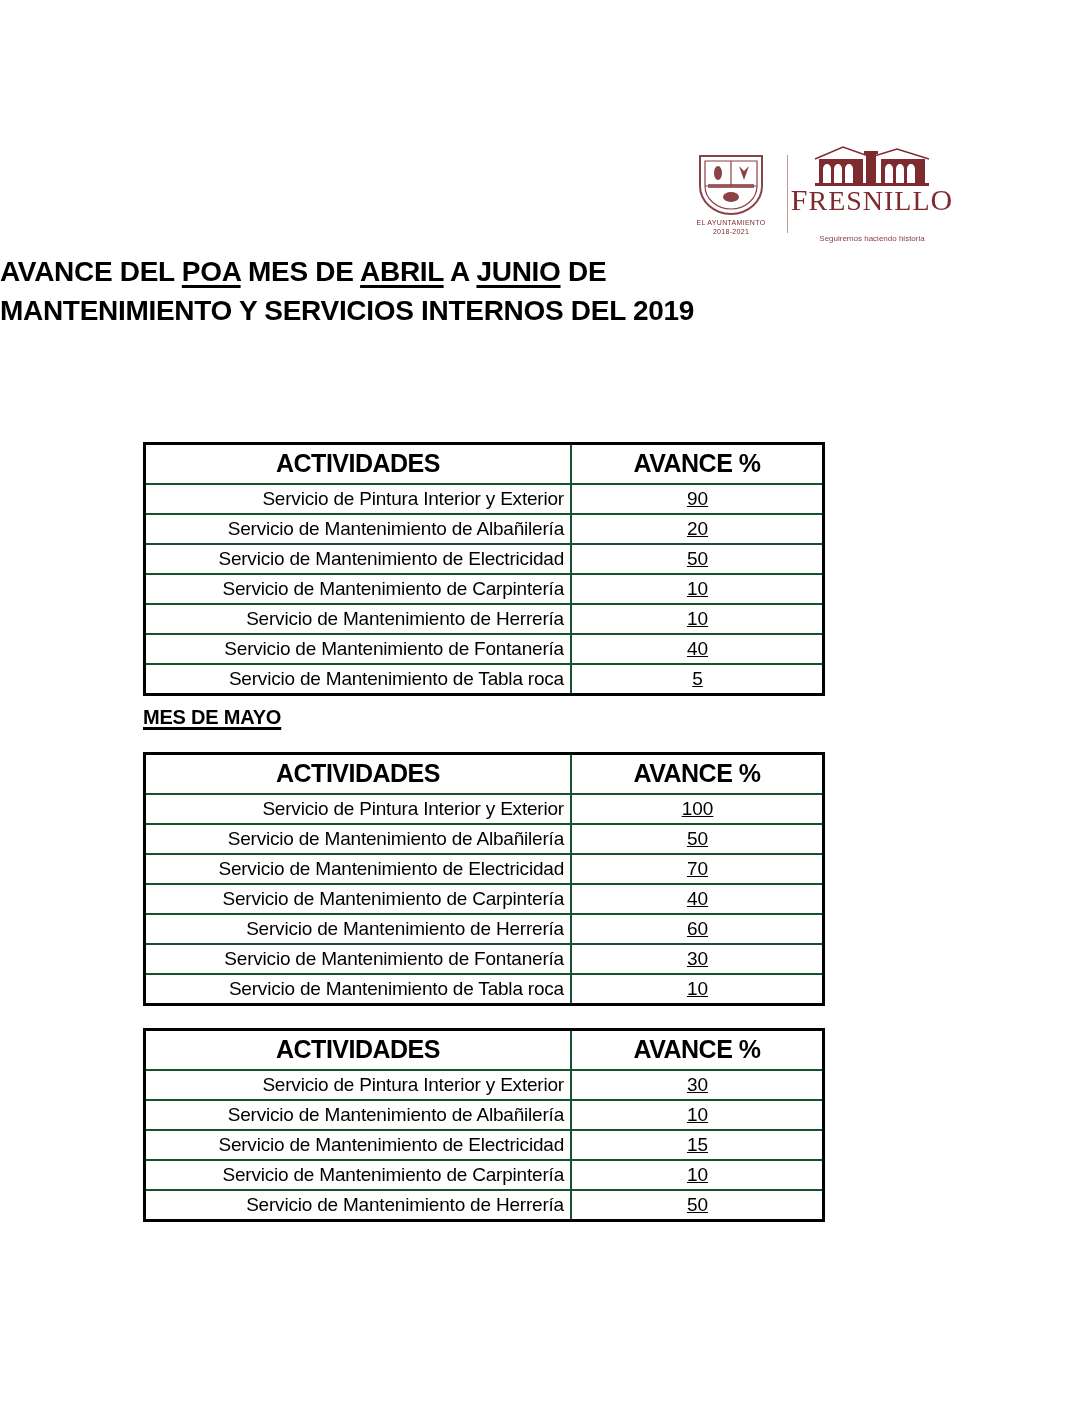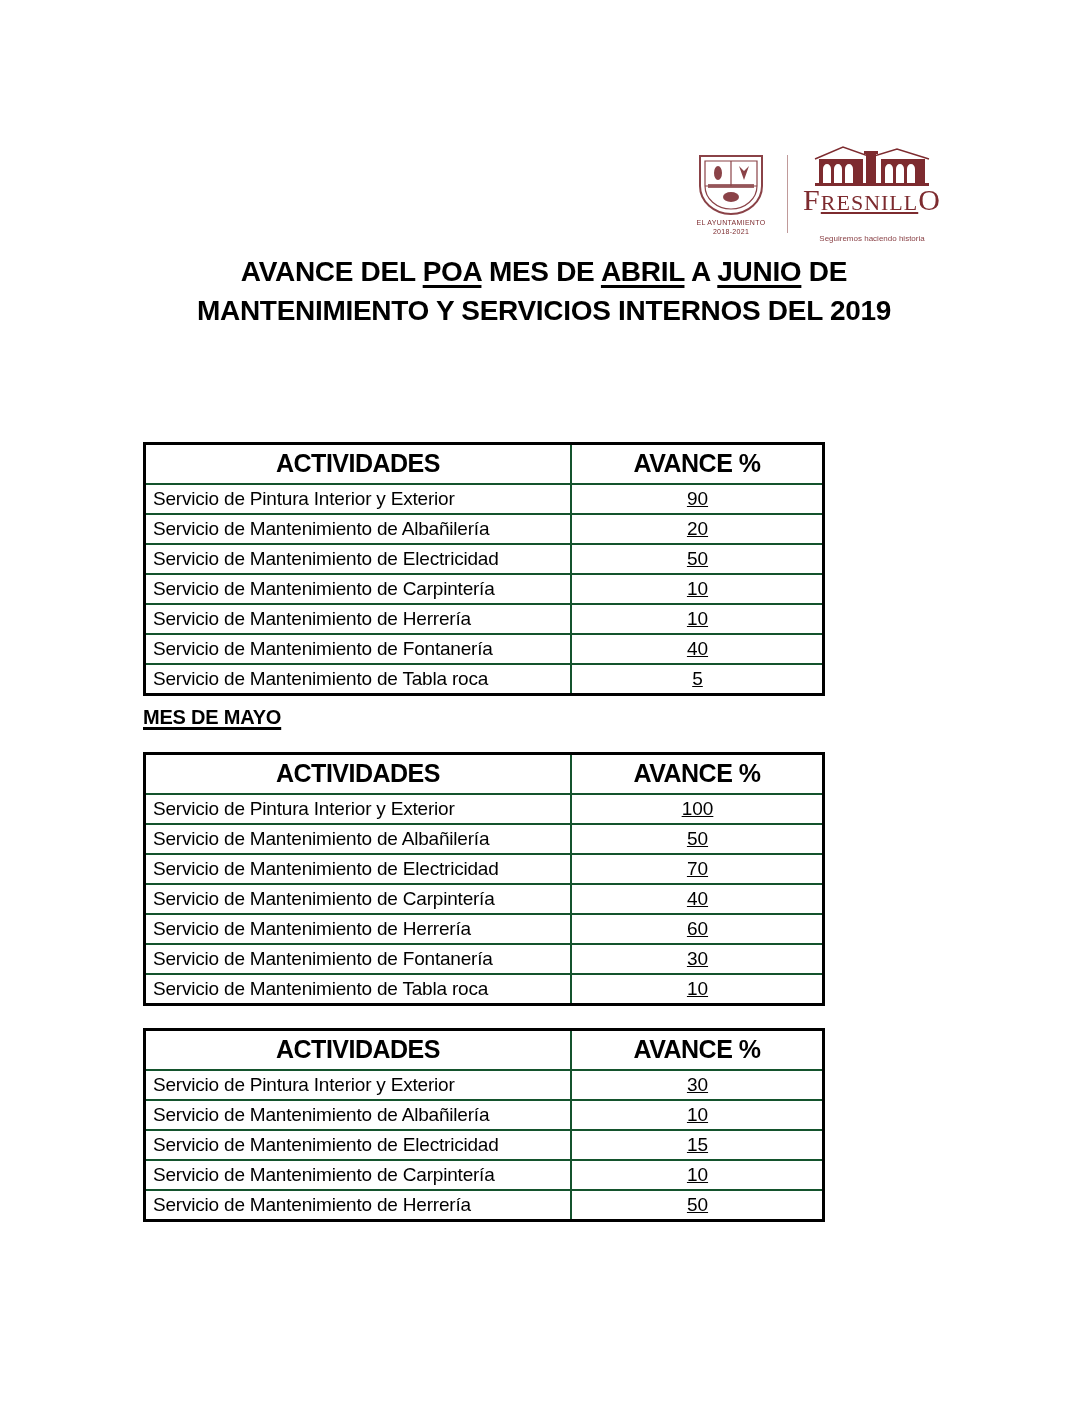--- a/index.html
+++ b/index.html
@@ -15,27 +15,27 @@
     display:flex;align-items:center;gap:14px;height:96px;
   }
   .crest{display:flex;flex-direction:column;align-items:center;width:84px;}
   .crest-caption{font-size:7px;line-height:9px;text-align:center;color:#7d2b2f;
     letter-spacing:0.3px;margin-top:1px;white-space:nowrap;}
   .logo-divider{width:1px;height:78px;background:#c09a9a;}
   .fresnillo{display:flex;flex-direction:column;align-items:center;width:140px;}
   .fres-word{color:#7d2b2f;font-family:"Liberation Serif", serif;line-height:26px;
     white-space:nowrap;letter-spacing:1px;}
   .fres-word .cap-big{font-size:30px;}
-  .fres-word .cap-small{font-size:22px;text-decoration:underline;}
+  .fres-word .cap-small{font-size:28px;}
   .fres-tag{color:#8a4247;font-size:8px;margin-top:16px;white-space:nowrap;}
 
   
   .title{
     position:absolute;top:252px;left:0;width:1088px;margin:0;
-    text-align:center;font-size:28px;font-weight:bold;line-height:39px;
+    font-size:28px;font-weight:bold;line-height:39px;
     letter-spacing:-0.3px;
   }
   .title .u{text-decoration:underline;text-decoration-thickness:3px;text-underline-offset:4px;}
 
   
   .sections{position:absolute;top:420px;left:143px;width:678px;}
   .month-section{margin:0;}
   .month-section + .month-section{margin-top:8px;}
   .month-heading{
     margin:0;font-size:20px;font-weight:bold;letter-spacing:-0.2px;
@@ -50,21 +50,21 @@
   th.col-act{width:424px;}
   th.col-av{width:250px;}
   table.poa-table th{
     font-size:25px;font-weight:600;letter-spacing:-0.5px;text-align:center;
     padding:4px 0 5px 0;
   }
   table.poa-table td{
     font-size:19px;line-height:22px;padding:3px 6px 3px 7px;
     white-space:nowrap;overflow:hidden;
   }
-  td.activity-cell{text-align:left;letter-spacing:-0.2px;}
+  td.activity-cell{text-align:right;letter-spacing:-0.2px;}
   td.avance-cell{text-align:center;text-decoration:underline;}
 </style>
 </head>
 <body>
 
 <div class="page">
 
   <div class="logo-block">
     <div class="crest">
       <svg width="70" height="64" viewBox="0 0 70 64">

